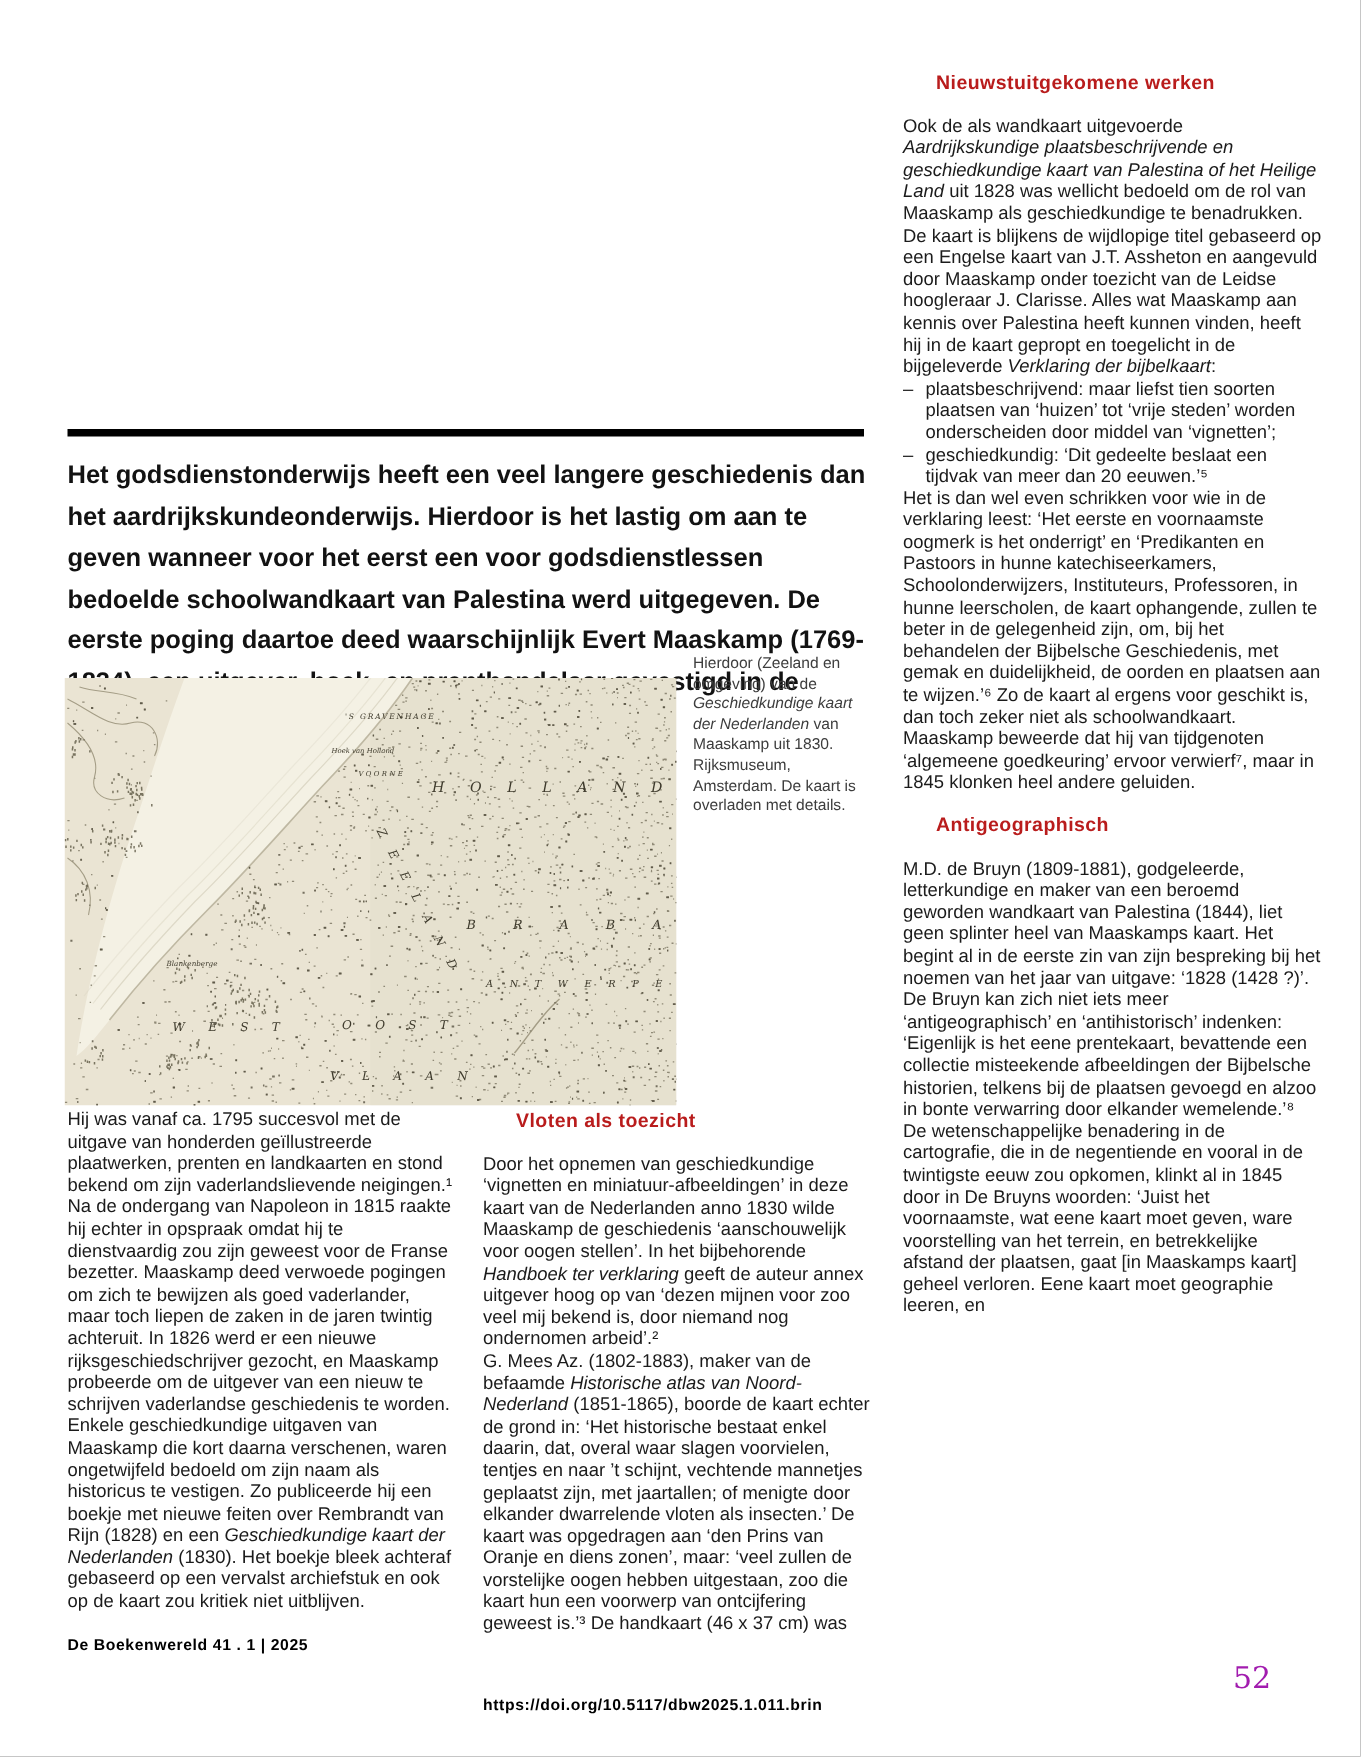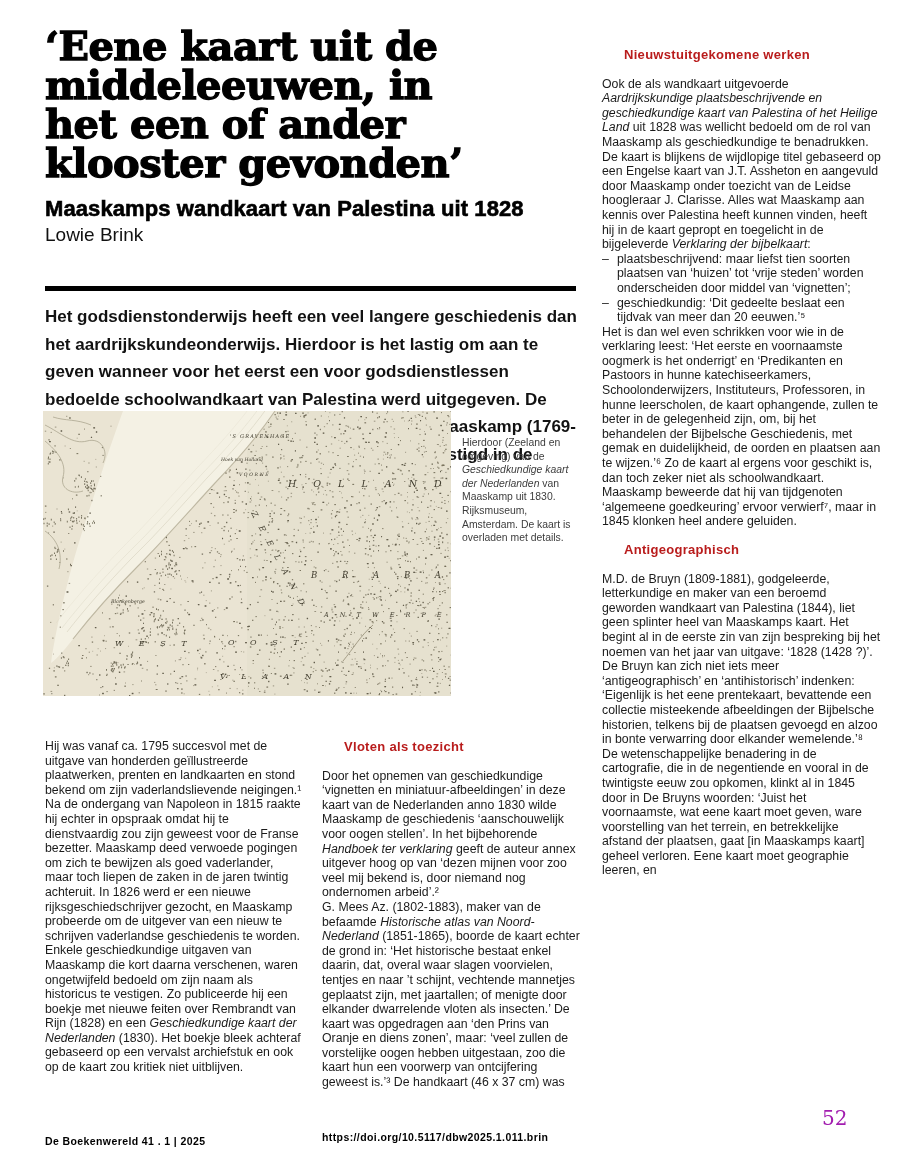--- a/index.html
+++ b/index.html
@@ -9,55 +9,45 @@
   .header{position:absolute;left:45px;top:26px;width:545px;}
   .title{font-family:"DejaVu Serif",serif;font-weight:bold;font-size:40px;line-height:39px;
          letter-spacing:-0.5px;color:#000;-webkit-text-stroke:1.3px #000;}
   .subtitle{margin-top:14px;font-size:22px;font-weight:bold;color:#000;-webkit-text-stroke:0.6px #000;letter-spacing:0.1px;}
   .author{margin-top:2px;font-size:19px;color:#111;}
   .rule{position:absolute;left:45px;top:286px;width:531px;height:5px;background:#000;}
   
   .intro{position:absolute;left:45px;top:303px;width:534px;font-size:17px;line-height:27.5px;
          font-weight:bold;color:#121212;}
   
-  .figure-map{position:absolute;left:43px;top:411px;width:364px;height:285px;}
+  .figure-map{position:absolute;left:43px;top:452px;width:364px;height:285px;}
   .figure-map svg{display:block;}
   .caption{position:absolute;left:462px;top:436px;width:120px;font-size:10.4px;line-height:13.6px;color:#3d3d3d;}
   .caption .it{font-style:italic;}
   
   .col{position:absolute;font-size:12.3px;line-height:14.6px;color:#1b1b1b;}
   .col .it{font-style:italic;}
   .col-left{left:45px;top:719px;width:258px;margin-top:20px;}
   .col-mid{left:322px;top:740px;width:258px;}
   .col-right{left:602px;top:34px;width:279px;}
   .col p{margin:0;}
   .gap{height:14px;}
   .colhead{font-weight:bold;font-size:13px;letter-spacing:0.3px;padding-left:22px;color:#b91c1c;}
   .hang{position:relative;padding-left:15px;}
   .hang::before{content:"\2013";position:absolute;left:0;top:0;}
   
-  .footer-journal{position:absolute;left:45px;top:1135px;font-size:10.5px;font-weight:bold;letter-spacing:0.4px;color:#000;}
+  .footer-journal{position:absolute;left:45px;top:1091px;font-size:10.5px;font-weight:bold;letter-spacing:0.4px;color:#000;}
   .footer-doi{position:absolute;left:322px;top:1131px;font-size:10.5px;font-weight:bold;letter-spacing:0.4px;color:#000;}
   .page-number{position:absolute;left:822px;top:1106px;font-size:20px;color:#a21caf;font-family:"DejaVu Serif",serif;}
 </style>
 </head>
 <body>
 
 <div class="page">
 
-  <div class="header">
-    <div class="title">
-      <div>‘Eene kaart uit de</div>
-      <div>middeleeuwen, in</div>
-      <div>het een of ander</div>
-      <div>klooster gevonden’</div>
-    </div>
-    <div class="subtitle">Maaskamps wandkaart van Palestina uit 1828</div>
-    <div class="author">Lowie Brink</div>
-  </div>
   <div class="rule"></div>
 
   <div class="intro">Het godsdienstonderwijs heeft een veel langere geschiedenis dan het aardrijkskundeonderwijs. Hierdoor is het lastig om aan te geven wanneer voor het eerst een voor godsdienstlessen bedoelde schoolwandkaart van Palestina werd uitgegeven. De eerste poging daartoe deed waarschijnlijk Evert Maaskamp (1769-1834), een uitgever, boek- en prenthandelaar gevestigd in de Kalverstraat in Amsterdam.</div>
 
   <div class="figure-map">
     <svg id="map-svg" viewBox="0 0 408 285" width="408" height="285">
       <rect x="0" y="0" width="408" height="285" fill="#eae4d3"></rect>
       <rect x="204" y="0" width="204" height="285" fill="#ddd6c2" opacity="0.25"></rect>
       <path d="M 80,0 L 232,0 C 215,25 195,48 172,72 C 148,98 122,128 95,155 C 70,180 48,205 30,228 C 22,238 14,248 8,252 C 14,210 28,155 42,112 C 54,76 67,35 80,0 Z" fill="#f4f1e4"></path>
       <g stroke="#d8d3c0" stroke-width="0.8" fill="none" opacity="0.8">

